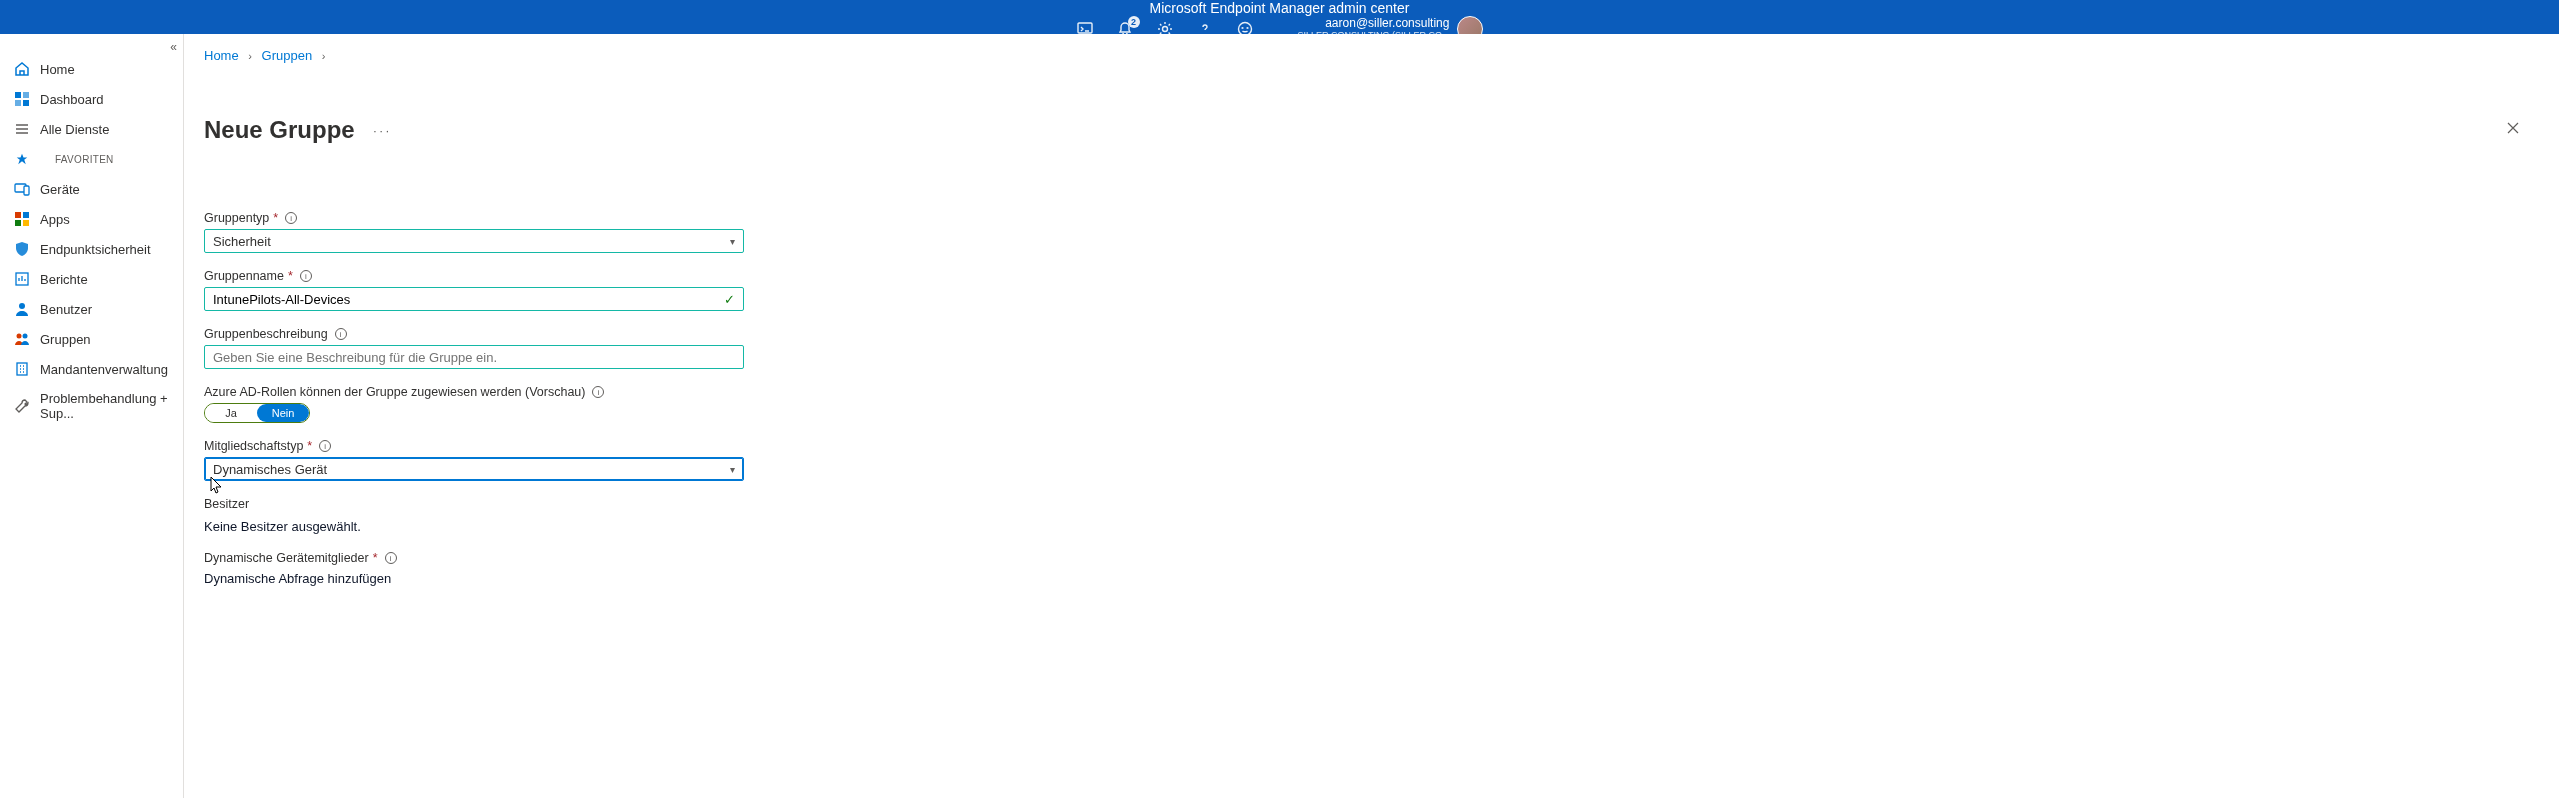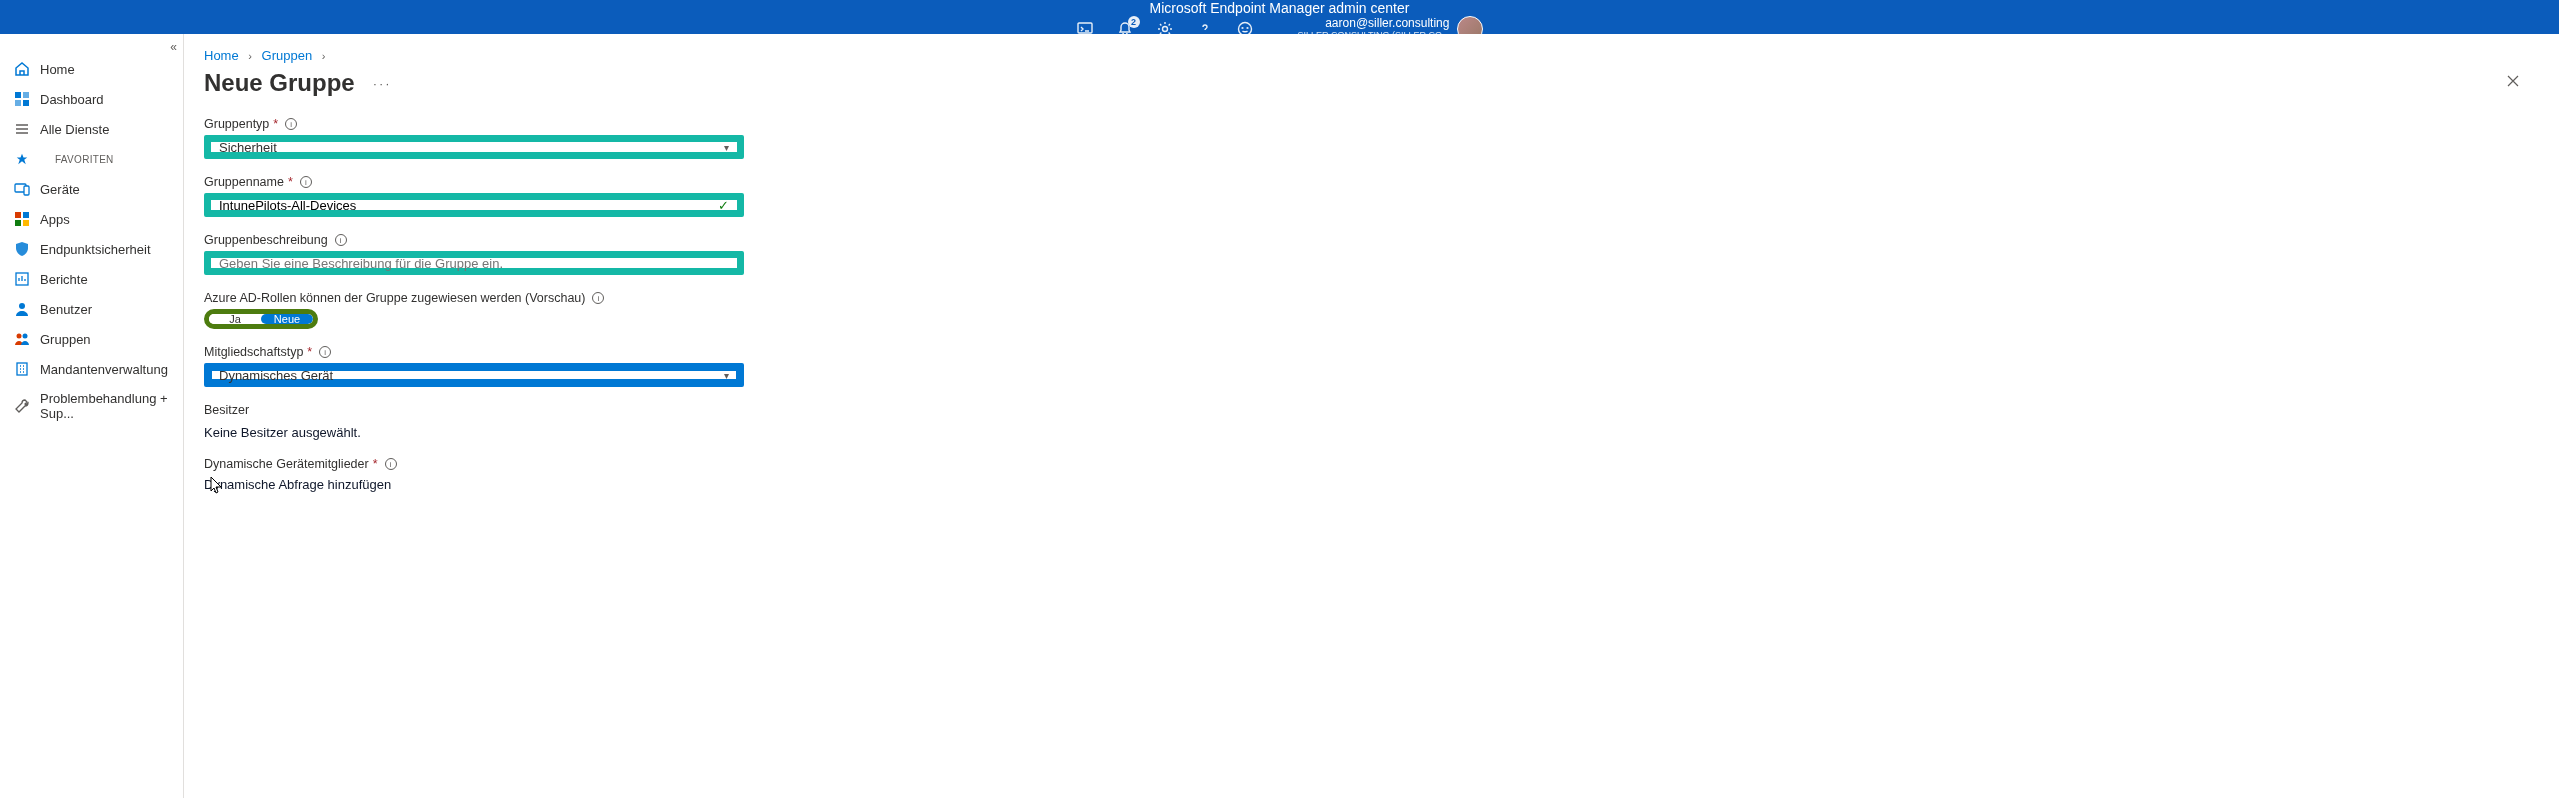--- a/index.html
+++ b/index.html
@@ -23,43 +23,43 @@
 
 
 .sidebar { width: 184px; background: #fff; border-right: 1px solid #e1dfdd; position: relative; padding-top: 20px; }
 .collapse-handle { position: absolute; top: 6px; right: 6px; color: #605e5c; font-size: 12px; cursor: pointer; }
 .nav-item { display: flex; align-items: center; gap: 10px; padding: 7px 14px; font-size: 13px; color: #323130; cursor: pointer; }
 .nav-icon { width: 16px; height: 16px; display: flex; align-items: center; justify-content: center; flex-shrink: 0; }
 .nav-section { padding: 7px 14px; font-size: 10px; color: #605e5c; display: flex; align-items: center; gap: 25px; letter-spacing: 0.3px; }
 .nav-section .nav-icon { color: #0078d4; }
 
 
-.content { flex: 1; background: #fff; display: flex; flex-direction: column; }
+.content { flex: 1; background: #fff; display: flex; flex-direction: column; gap: 47px; }
 .breadcrumb { padding: 14px 0 4px 20px; font-size: 13px; }
 .breadcrumb a { color: #0078d4; text-decoration: none; cursor: pointer; }
 .breadcrumb .sep { color: #605e5c; margin: 0 6px; font-size: 11px; }
 .page-head { display: flex; align-items: center; padding: 2px 20px 20px 20px; }
 .page-title { font-size: 24px; font-weight: 600; color: #323130; }
 .page-more { margin-left: 18px; color: #605e5c; font-size: 13px; cursor: pointer; letter-spacing: 2px; }
 .page-close { margin-left: auto; margin-right: 18px; color: #605e5c; cursor: pointer; }
 
 .form { padding: 0 20px; width: 760px; }
 .field { margin-bottom: 16px; }
 .field-label { font-size: 12.5px; color: #323130; display: flex; align-items: center; gap: 4px; margin-bottom: 4px; }
 .req { color: #a4262c; }
 .info-icon { width: 12px; height: 12px; border: 1px solid #605e5c; border-radius: 50%; display: inline-flex; align-items: center; justify-content: center; font-size: 8px; color: #605e5c; margin-left: 3px; cursor: default; }
 
-.select, .text-input { width: 540px; height: 24px; border: 7px solid #14b8a6; background: #fff; font-size: 13px; padding: 0 8px; display: flex; align-items: center; justify-content: space-between; color: #323130; cursor: pointer; border-radius: 2px; }
+.select, .text-input { width: 540px; height: 24px; border: 1px solid #14b8a6; background: #fff; font-size: 13px; padding: 0 8px; display: flex; align-items: center; justify-content: space-between; color: #323130; cursor: pointer; border-radius: 2px; }
 .select.focused { border-color: #0078d4; box-shadow: 0 0 0 1px #0078d4 inset; }
 .text-input { cursor: text; }
 .text-input input { border: none; outline: none; width: 100%; font-size: 13px; font-family: inherit; background: transparent; }
 .text-input .check { color: #107c10; font-size: 13px; }
 .chev { color: #605e5c; font-size: 10px; }
 
-.toggle { display: inline-flex; border: 5px solid #4d7c0f; border-radius: 11px; overflow: hidden; height: 20px; }
+.toggle { display: inline-flex; border: 1px solid #4d7c0f; border-radius: 11px; overflow: hidden; height: 20px; }
 .toggle-opt { width: 52px; display: flex; align-items: center; justify-content: center; font-size: 11px; background: #fff; color: #323130; }
 .toggle-opt.active { background: #0078d4; color: #fff; border-radius: 10px; }
 
 .link-text { color: #0f172a; font-size: 13px; cursor: pointer; padding-top: 2px; display: inline-block; }
 .section-title { font-size: 12.5px; color: #323130; margin-bottom: 6px; margin-top: 4px; }
 
 .cursor-icon { position: absolute; left: 210px; top: 476px; pointer-events: none; }
 </style>
 </head>
 <body>
@@ -281,21 +281,21 @@
         </div>
       </div>
 
       <div class="field">
         <div class="field-label">
           <span>Azure AD-Rollen können der Gruppe zugewiesen werden (Vorschau)</span>
           <span class="info-icon">i</span>
         </div>
         <div class="toggle">
           <div class="toggle-opt">Ja</div>
-          <div class="toggle-opt active">Neue</div>
+          <div class="toggle-opt active">Nein</div>
         </div>
       </div>
 
       <div class="field">
         <div class="field-label">
           <span>Mitgliedschaftstyp</span>
           <span class="req">*</span>
           <span class="info-icon">i</span>
         </div>
         <div class="select focused">

